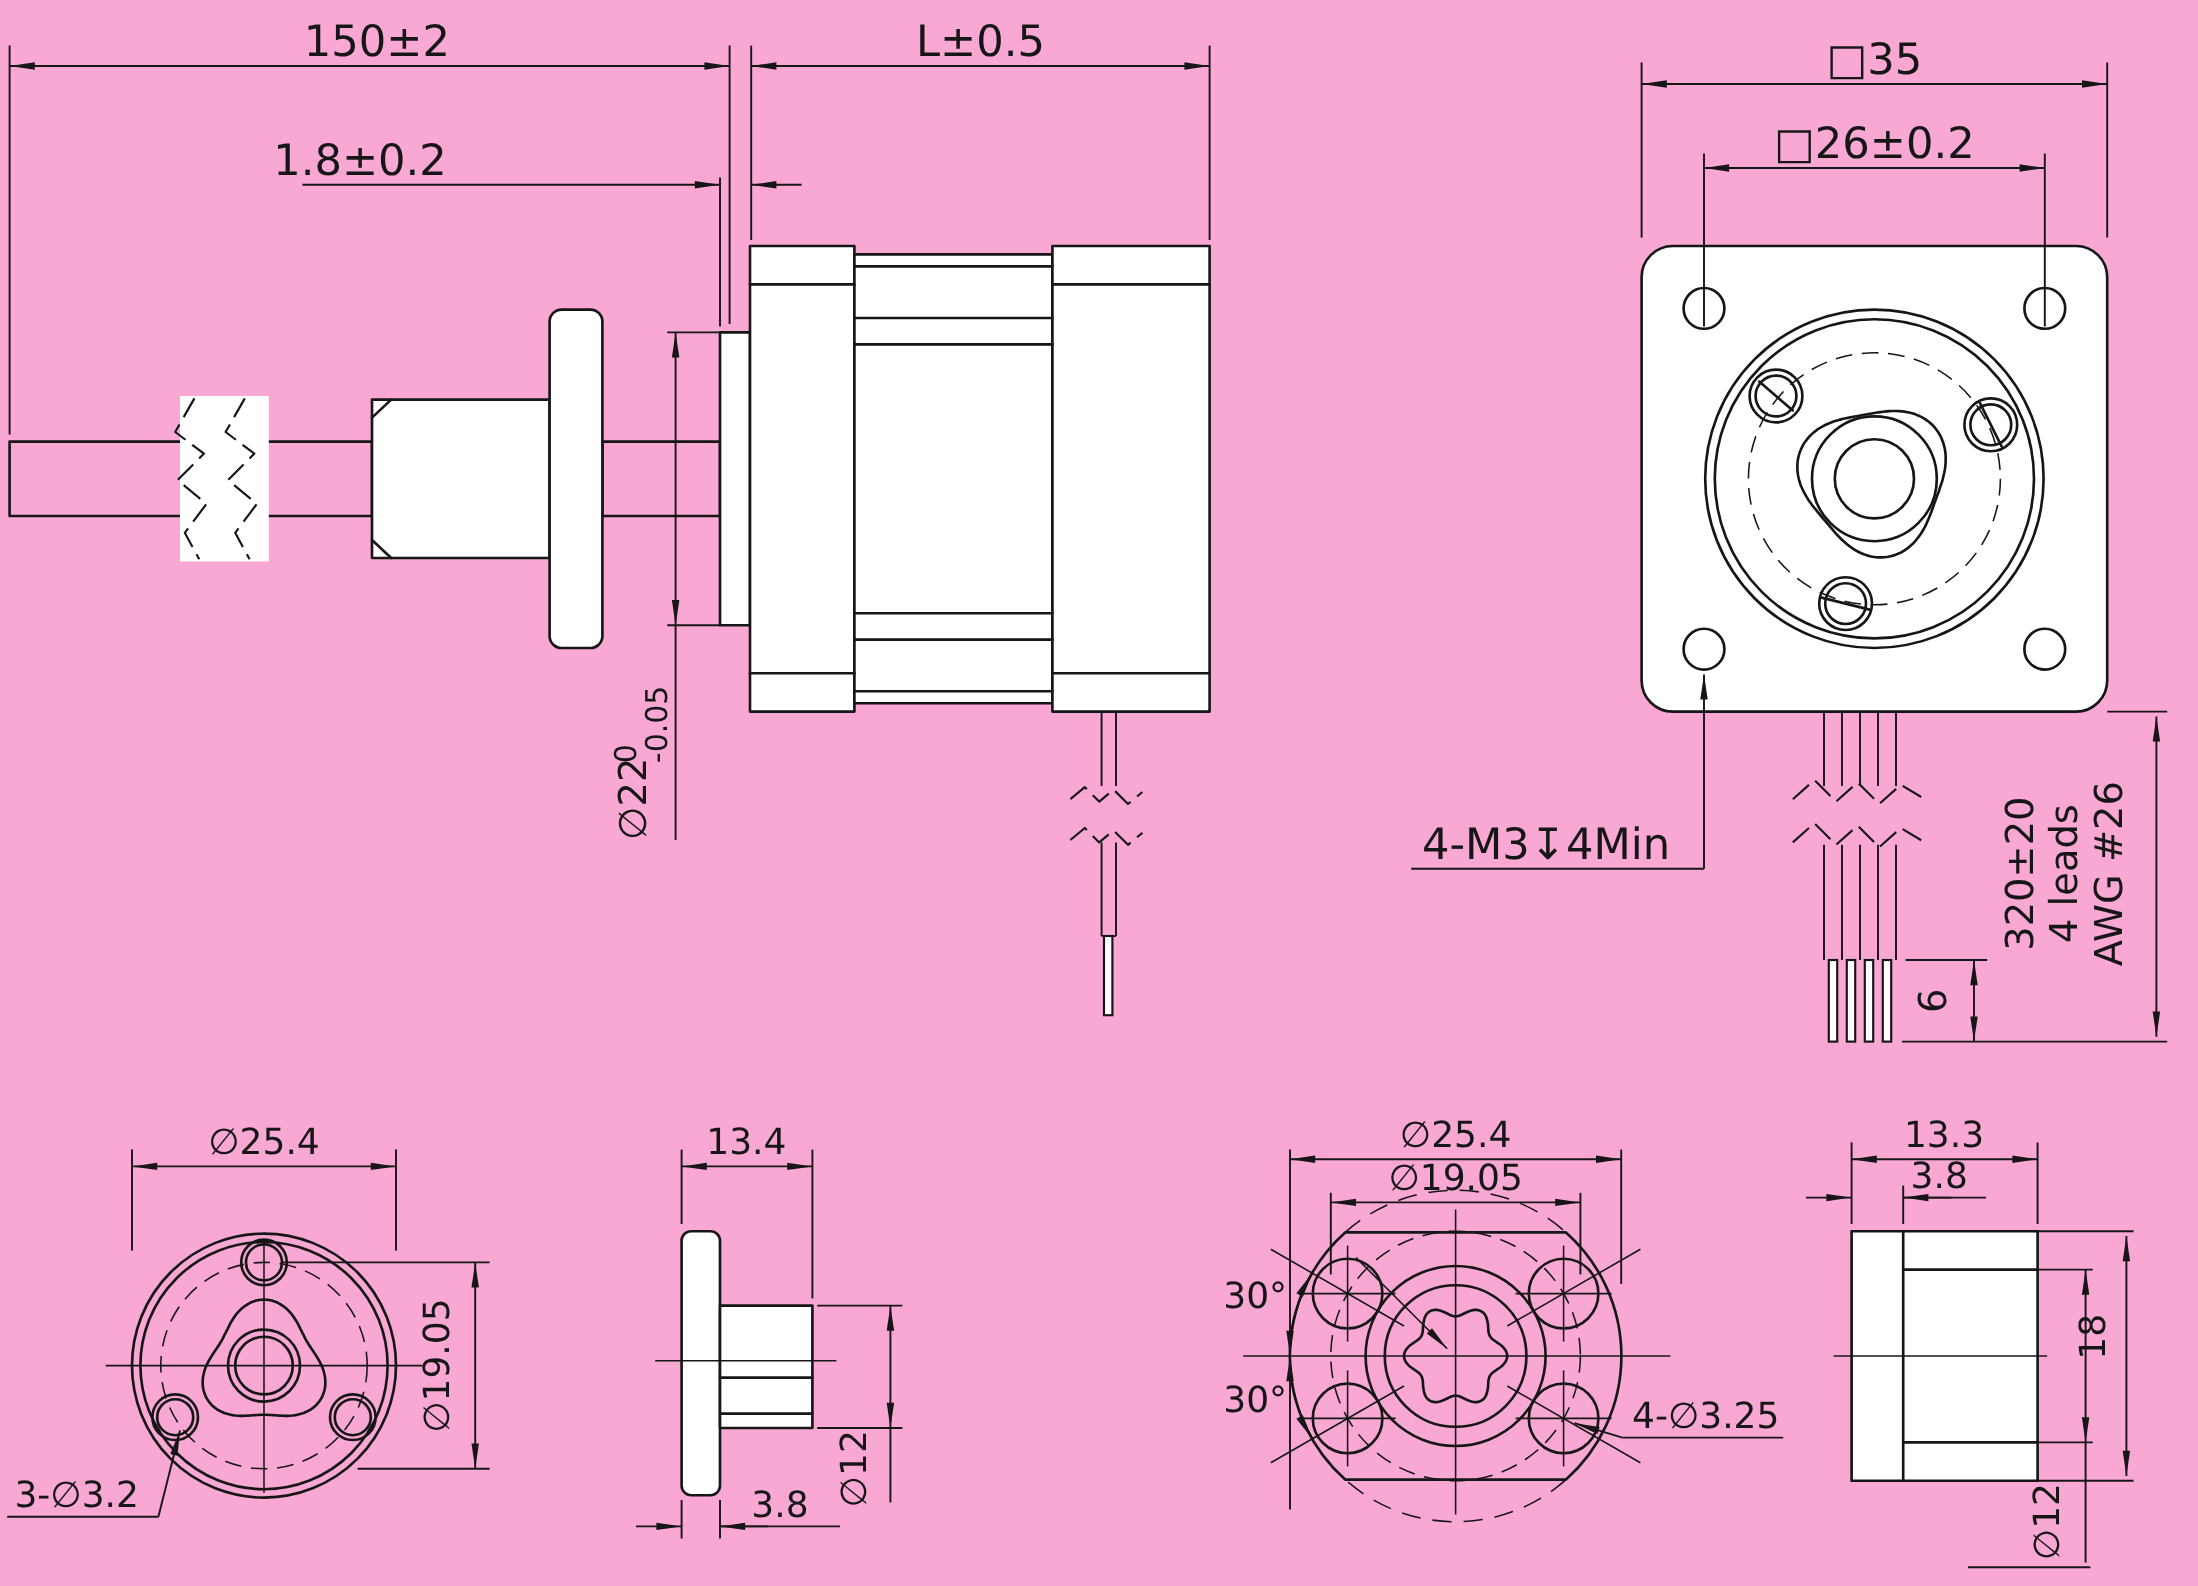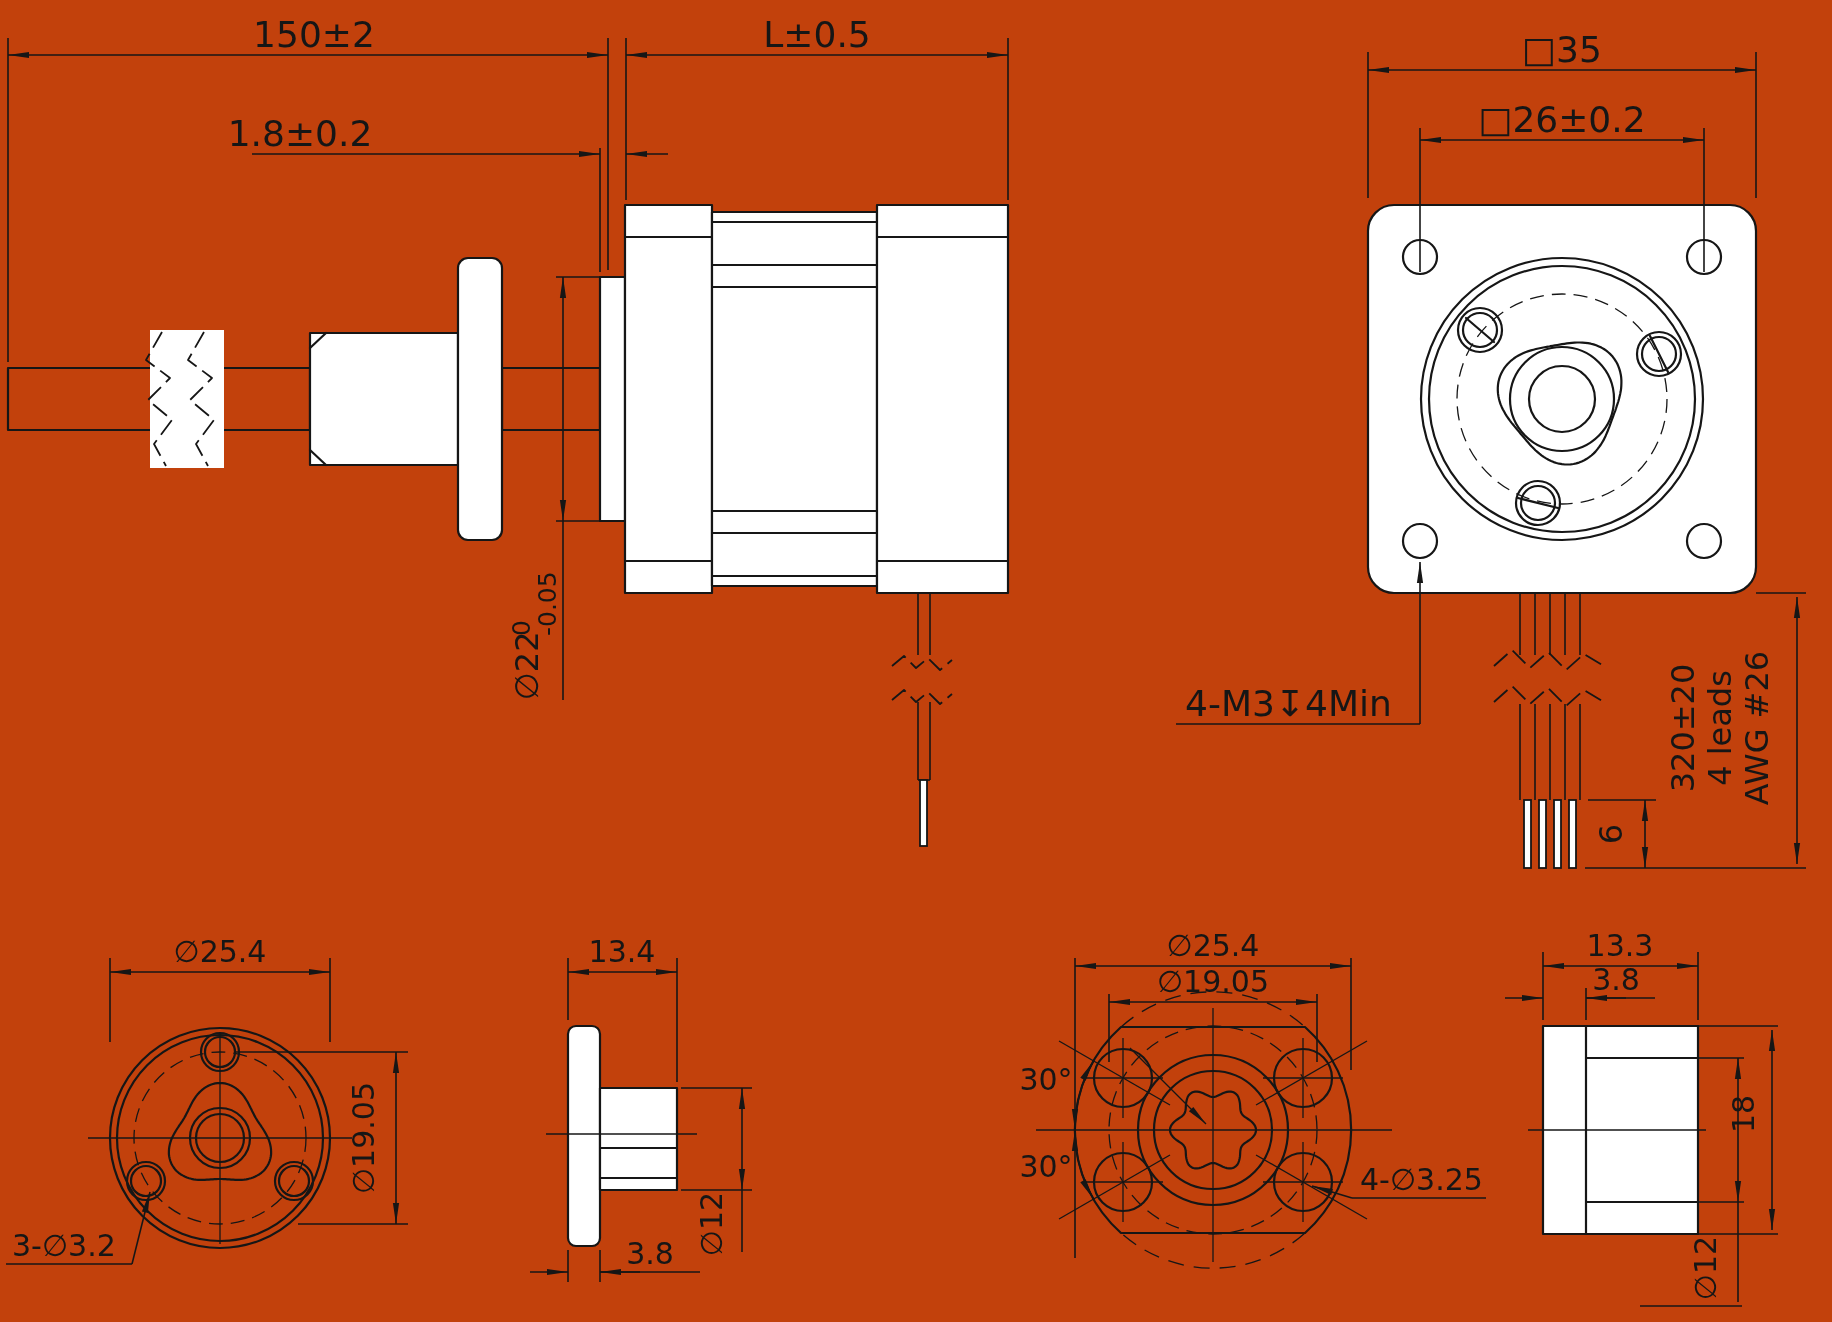--- a/index.html
+++ b/index.html
@@ -1,16 +1,16 @@
 <!DOCTYPE html>
 <html><head>
 <meta charset="utf-8">
 <style>
   html,body{margin:0;padding:0;background:#ffffff;}
-  .stage{width:1832px;height:1322px;position:relative;background:#c2410c;}
+  .stage{width:1832px;height:1322px;position:relative;background:#f9a8d4;}
   svg{display:block;}
   
   .g  {stroke:#161616;stroke-width:2.2;fill:none;stroke-linejoin:round;stroke-linecap:round;}
   .gf {stroke:#161616;stroke-width:2.2;fill:#ffffff;stroke-linejoin:round;}
   .gf2{stroke:#161616;stroke-width:1.8;fill:#ffffff;}
   
   .d  {stroke:#161616;stroke-width:1.6;fill:none;}
   .cl {stroke:#161616;stroke-width:1.3;fill:none;}
   .dash16{stroke-dasharray:16 10;}
   .dash14{stroke-dasharray:14 8;}

